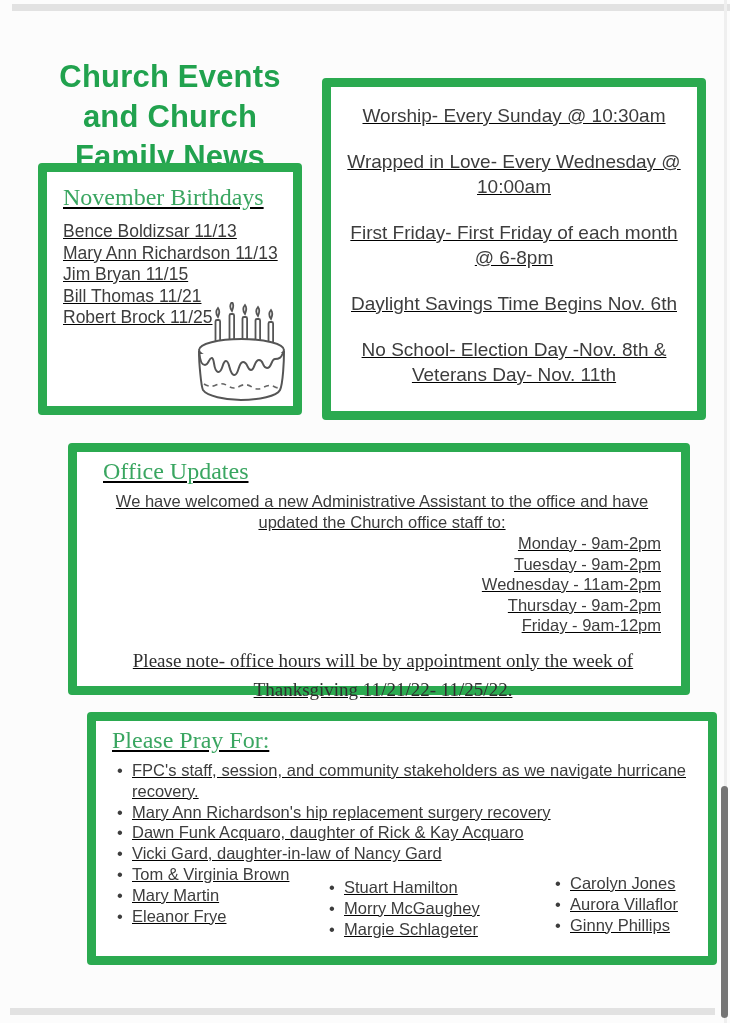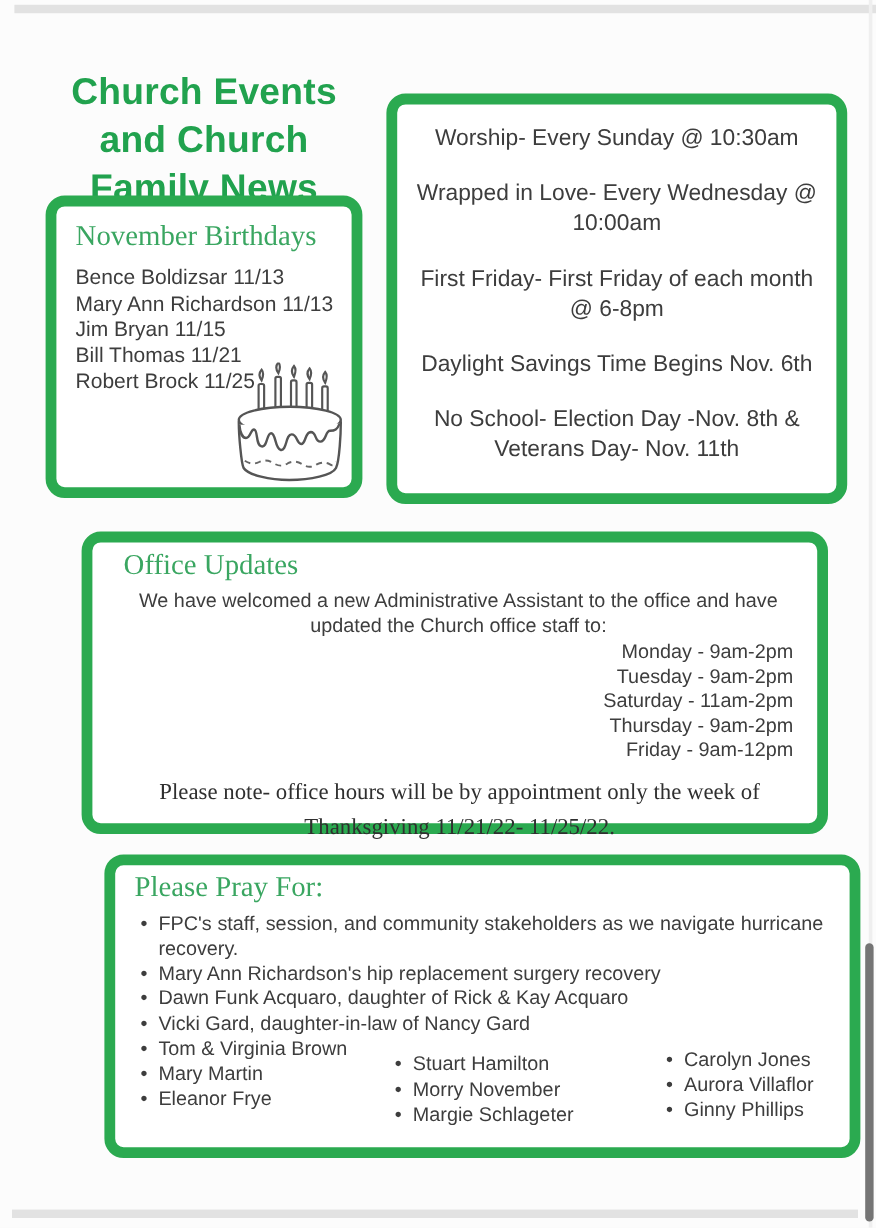--- a/index.html
+++ b/index.html
@@ -33,22 +33,23 @@
   .page-title {
     position: absolute; left: 40px; top: 36px; width: 260px;
     text-align: center;
     font-weight: bold; font-size: 31px; line-height: 40px;
     color: #21a24e; letter-spacing: 0.2px;
   }
   .box {
     position: absolute;
     background: #ffffff;
     border: 9px solid #2baa50;
-    border-radius: 16px;
+    border-radius: 4px;
     box-sizing: border-box;
+    text-decoration: underline;
   }
   .box-birthdays { left: 38px; top: 163px; width: 264px; height: 252px; }
   .box-events    { left: 322px; top: 78px; width: 384px; height: 342px; }
   .box-office    { left: 68px; top: 443px; width: 622px; height: 252px; }
   .box-prayer    { left: 52px; top: 712px; width: 630px; height: 253px; margin-left: 35px; }
 
   .green-heading {
     font-family: "Liberation Serif", serif;
     font-weight: normal;
     color: #3aa661;
@@ -167,21 +168,21 @@
 
   <section class="box box-office">
     <div class="inner">
       <h2 class="green-heading">Office Updates</h2>
       <div class="office-body">
         <p class="office-intro">We have welcomed a new Administrative Assistant to the office and have updated the Church office  staff to:</p>
         <div class="office-hours">
 
         <div class="office-hours-row"><span>Monday - 9am-2pm</span></div>
             <div class="office-hours-row"><span>Tuesday -  9am-2pm</span></div>
-            <div class="office-hours-row"><span>Saturday  - 11am-2pm</span></div>
+            <div class="office-hours-row"><span>Wednesday  - 11am-2pm</span></div>
             <div class="office-hours-row"><span>Thursday - 9am-2pm</span></div>
             <div class="office-hours-row"><span>Friday -  9am-12pm</span></div>
           </div>
         <p class="office-note">Please note- office hours will be by appointment only the week of Thanksgiving 11/21/22- 11/25/22.</p>
       </div>
     </div>
   </section>
 
   <section class="box box-prayer">
     <div class="inner">
@@ -196,21 +197,21 @@
       <div class="prayer-columns">
         <ul class="prayer-col prayer-col-1">
 
             <li><span>Tom &amp; Virginia Brown</span></li>
             <li><span>Mary Martin</span></li>
             <li><span>Eleanor Frye</span></li>
           </ul>
         <ul class="prayer-col prayer-col-2">
 
         <li><span>Stuart Hamilton</span></li>
-            <li><span>Morry November</span></li>
+            <li><span>Morry McGaughey</span></li>
             <li><span>Margie Schlageter</span></li>
           </ul>
         <ul class="prayer-col prayer-col-3">
 
         <li><span>Carolyn Jones</span></li>
             <li><span>Aurora Villaflor</span></li>
             <li><span>Ginny Phillips</span></li>
           </ul>
       </div>
     </div>

